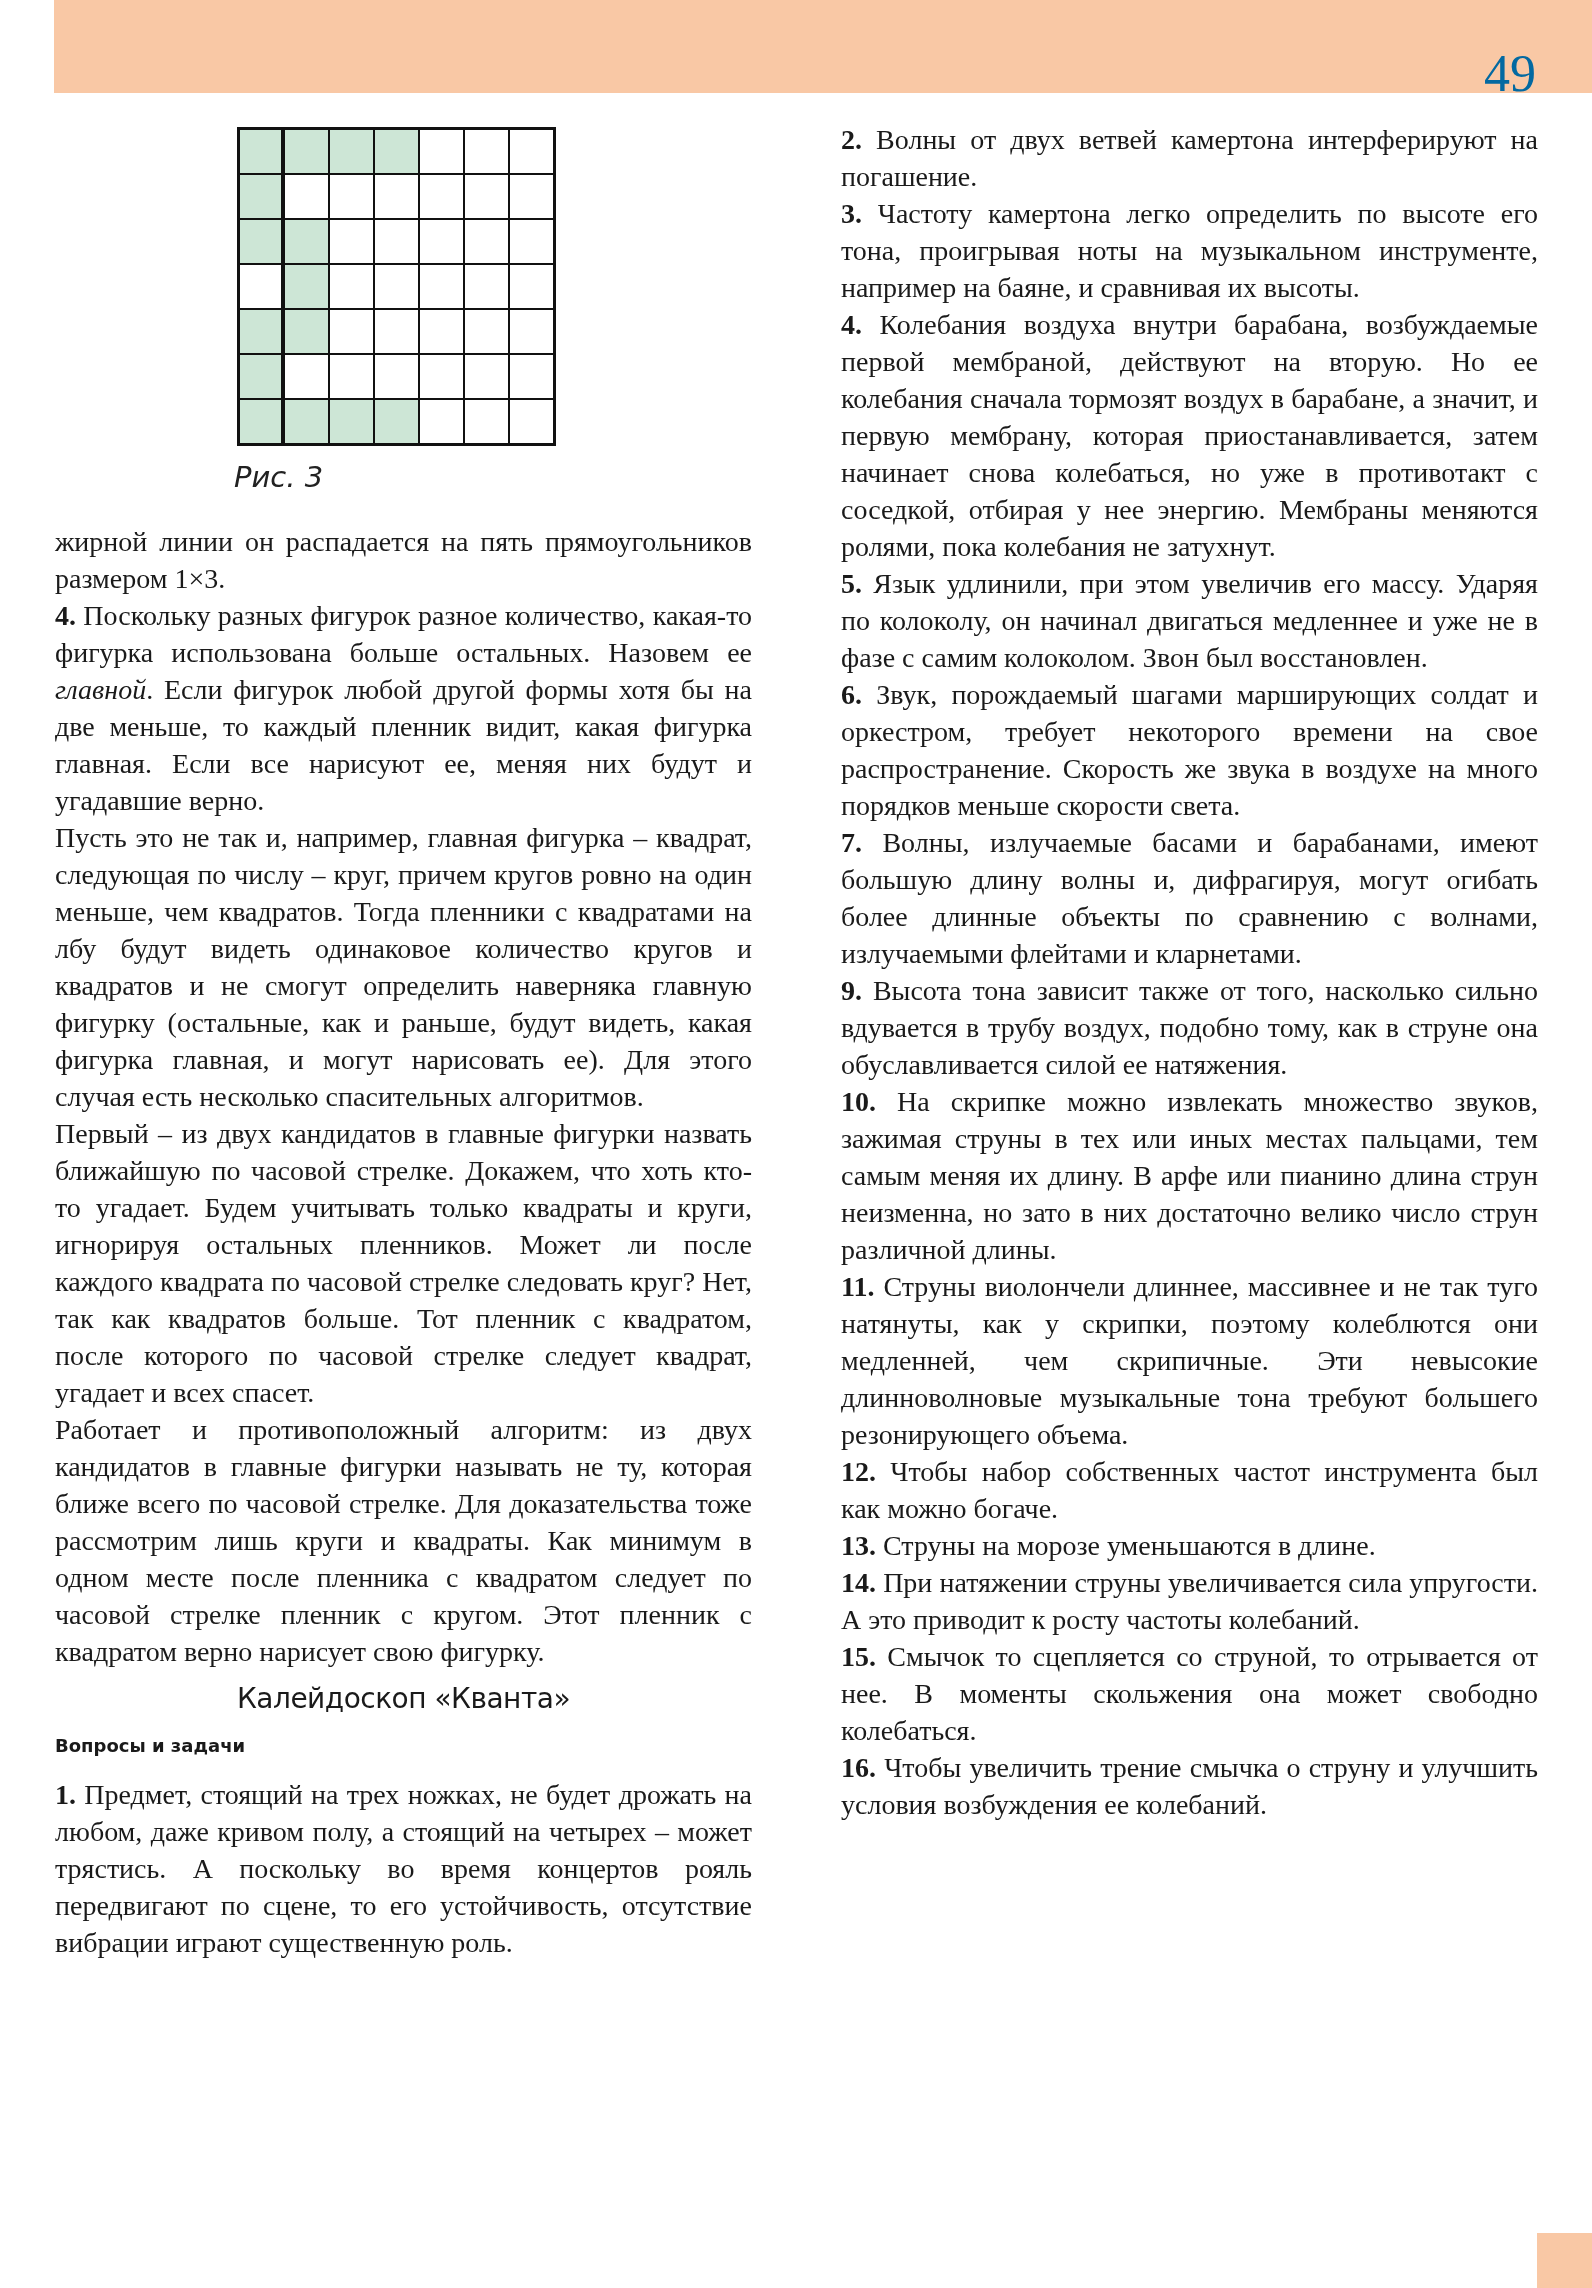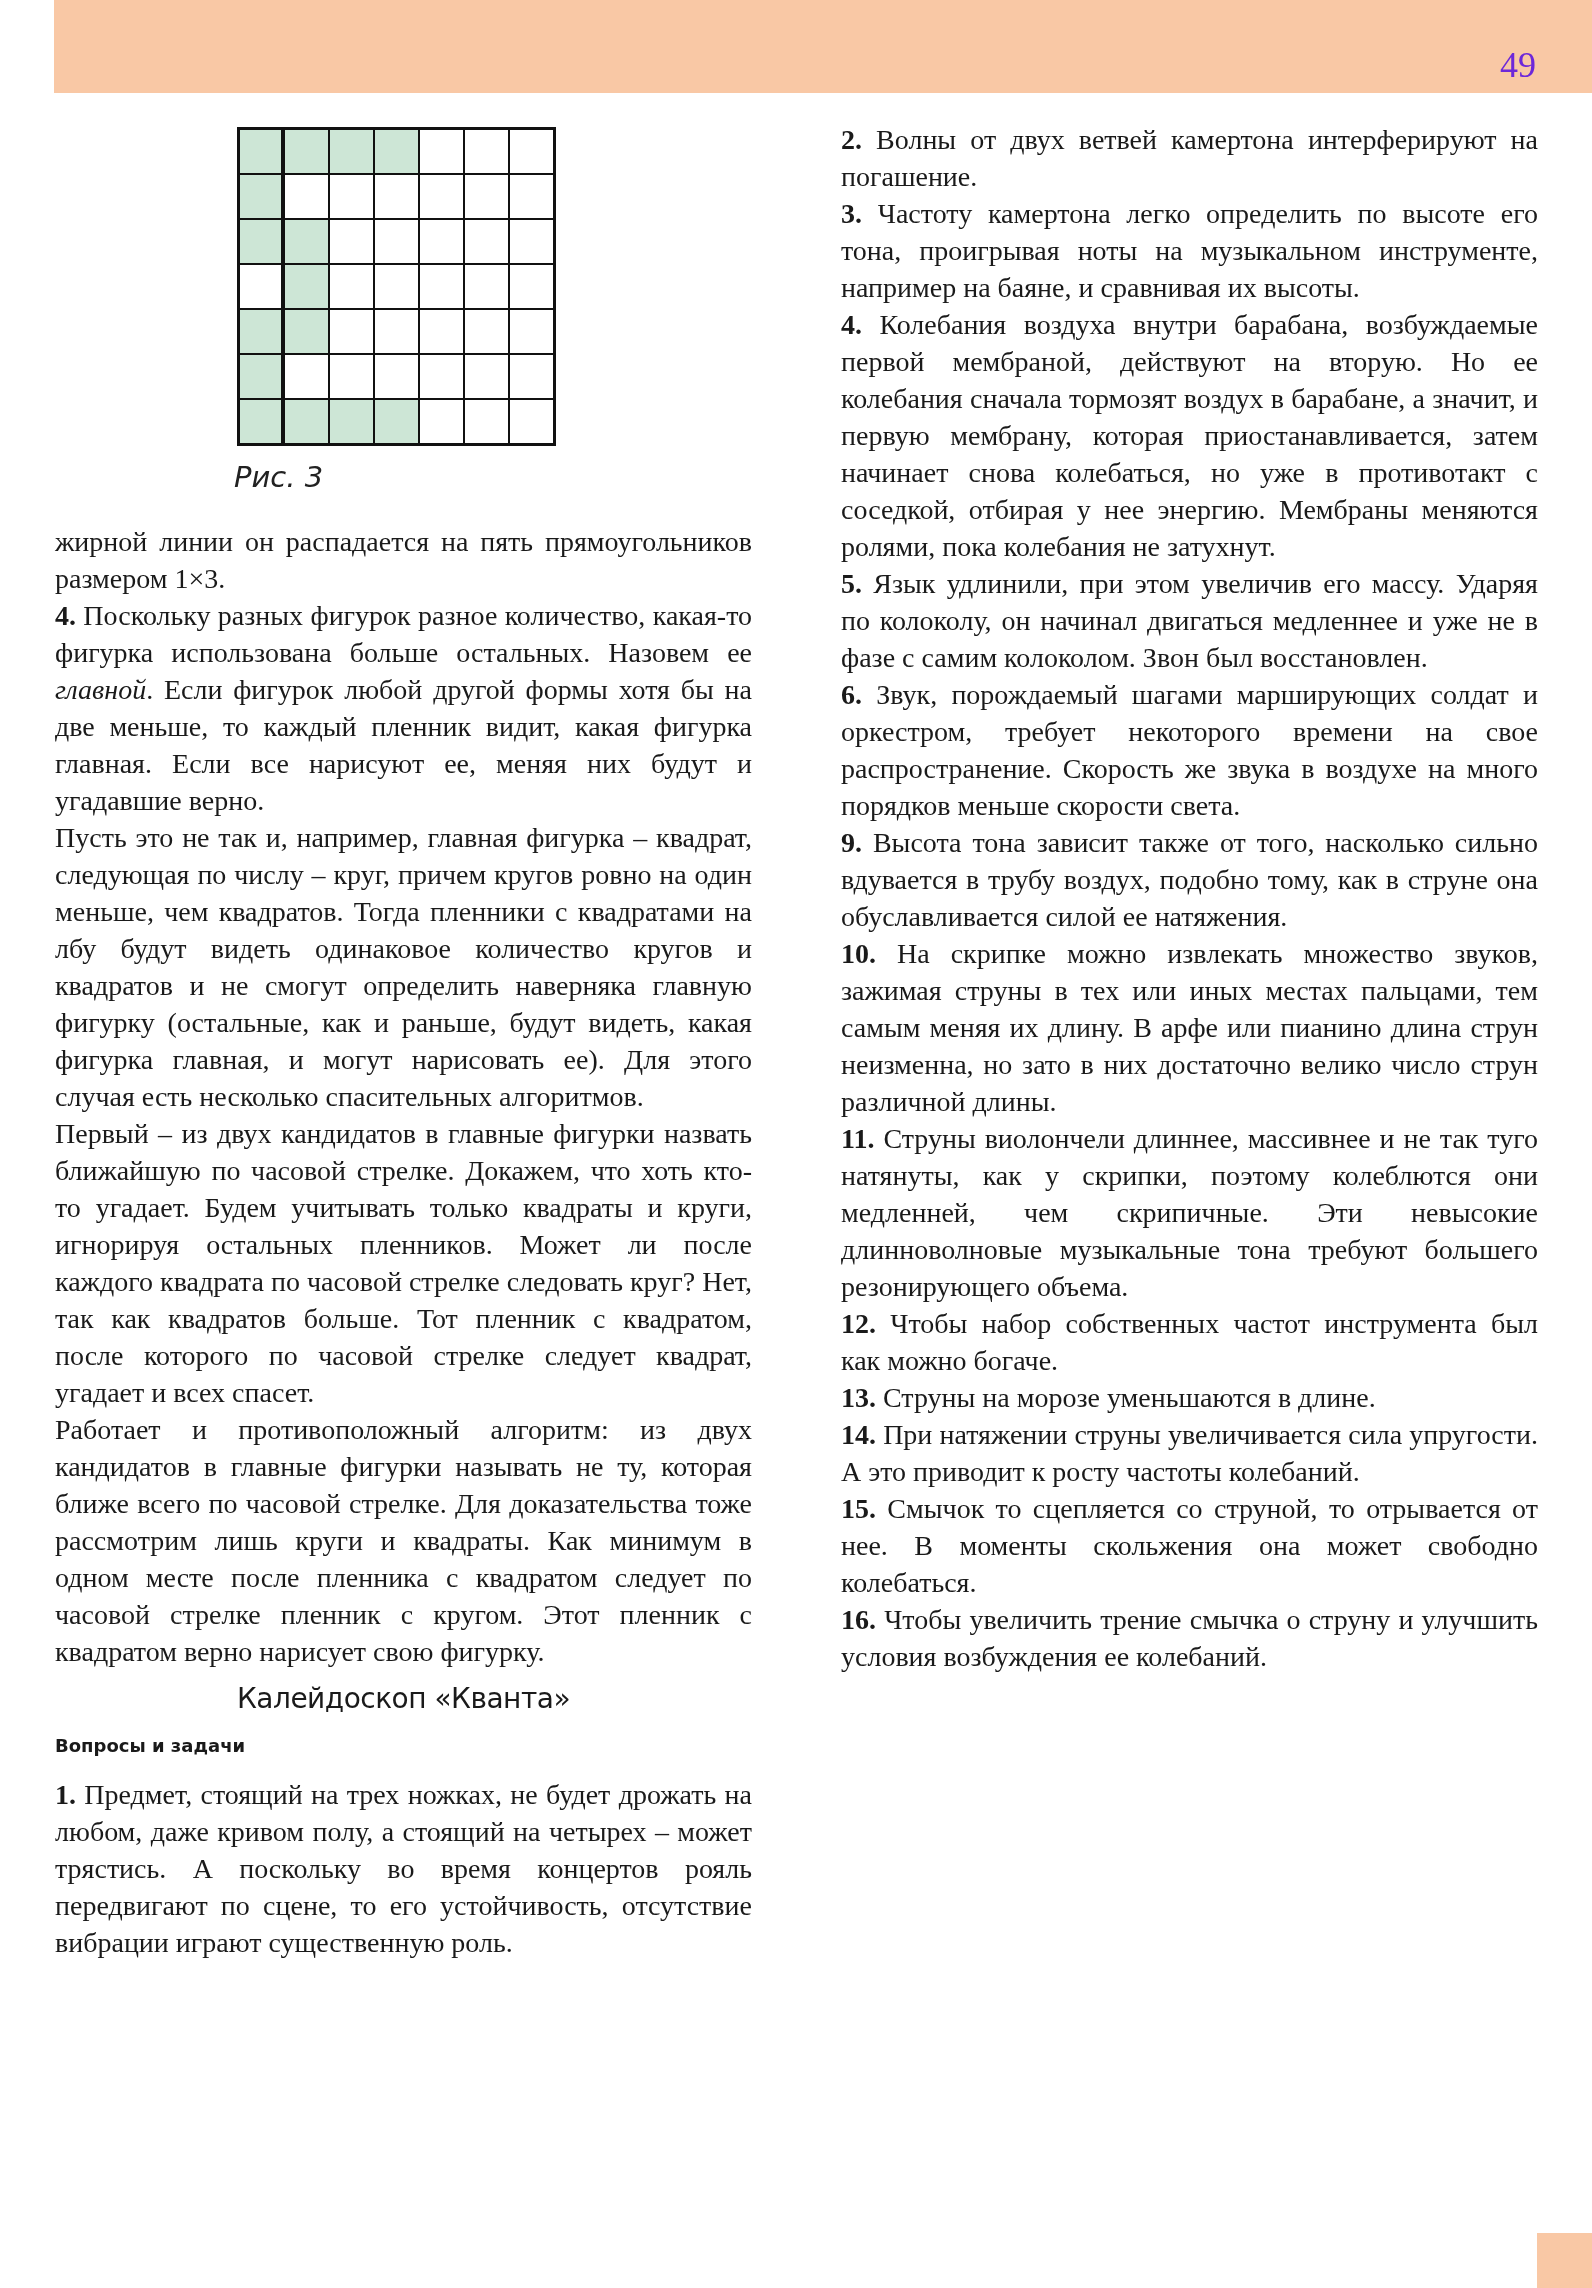--- a/index.html
+++ b/index.html
@@ -10,21 +10,21 @@
   .header {
     position: absolute; left: 54px; top: 0; width: 1538px; height: 93px;
     background: #f9c8a5;
   }
   .header-title {
     position: absolute; left: 0; right: 0; top: 47px; text-align: center;
     font-family: "Liberation Serif", serif; font-weight: bold; font-size: 25px;
     letter-spacing: 9px; color: #111; padding-right: 159px;
   }
   .page-number {
-    position: absolute; right: 56px; top: 44px; font-size: 36px; color: #6d28d9;
+    position: absolute; right: 56px; top: 44px; font-size: 52px; color: #0369a1;
     font-family: "Liberation Serif", serif;
   }
   .corner-tab {
     position: absolute; left: 1537px; top: 2233px; width: 55px; height: 56px; background: #f9c8a5;
   }
   .col { position: absolute; top: 0; }
   .col-left { left: 55px; width: 697px; }
   .col-right { left: 841px; width: 697px; }
   .text-block {
     font-size: 28px; line-height: 37px; text-align: justify;
@@ -126,20 +126,21 @@
   <div class="section-subtitle">Вопросы и задачи</div>
   <p class="para"><span class="num">1.</span><span> Предмет, стоящий на трех ножках, не будет дрожать на любом, даже кривом полу, а стоящий на четырех – может трястись. А поскольку во время концертов рояль передвигают по сцене, то его устойчивость, отсутствие вибрации играют существенную роль.</span></p>
 </div>
 
 <div class="col col-right text-block" style="top:121px;" id="right-col">
     <p class="para"><span class="num">2.</span><span> Волны от двух ветвей камертона интерферируют на погашение.</span></p>
     <p class="para"><span class="num">3.</span><span> Частоту камертона легко определить по высоте его тона, проигрывая ноты на музыкальном инструменте, например на баяне, и сравнивая их высоты.</span></p>
     <p class="para"><span class="num">4.</span><span> Колебания воздуха внутри барабана, возбуждаемые первой мембраной, действуют на вторую. Но ее колебания сначала тормозят воздух в барабане, а значит, и первую мембрану, которая приостанавливается, затем начинает снова колебаться, но уже в противотакт с соседкой, отбирая у нее энергию. Мембраны меняются ролями, пока колебания не затухнут.</span></p>
     <p class="para"><span class="num">5.</span><span> Язык удлинили, при этом увеличив его массу. Ударяя по колоколу, он начинал двигаться медленнее и уже не в фазе с самим колоколом. Звон был восстановлен.</span></p>
     <p class="para"><span class="num">6.</span><span> Звук, порождаемый шагами марширующих солдат и оркестром, требует некоторого времени на свое распространение. Скорость же звука в воздухе на много порядков меньше скорости света.</span></p>
+    <p class="para"><span class="num">7.</span><span> Волны, излучаемые басами и барабанами, имеют большую длину волны и, дифрагируя, могут огибать более длинные объекты по сравнению с волнами, излучаемыми флейтами и кларнетами.</span></p>
     <p class="para"><span class="num">9.</span><span> Высота тона зависит также от того, насколько сильно вдувается в трубу воздух, подобно тому, как в струне она обуславливается силой ее натяжения.</span></p>
     <p class="para"><span class="num">10.</span><span> На скрипке можно извлекать множество звуков, зажимая струны в тех или иных местах пальцами, тем самым меняя их длину. В арфе или пианино длина струн неизменна, но зато в них достаточно велико число струн различной длины.</span></p>
     <p class="para"><span class="num">11.</span><span> Струны виолончели длиннее, массивнее и не так туго натянуты, как у скрипки, поэтому колеблются они медленней, чем скрипичные. Эти невысокие длинноволновые музыкальные тона требуют большего резонирующего объема.</span></p>
     <p class="para"><span class="num">12.</span><span> Чтобы набор собственных частот инструмента был как можно богаче.</span></p>
     <p class="para"><span class="num">13.</span><span> Струны на морозе уменьшаются в длине.</span></p>
     <p class="para"><span class="num">14.</span><span> При натяжении струны увеличивается сила упругости. А это приводит к росту частоты колебаний.</span></p>
     <p class="para"><span class="num">15.</span><span> Смычок то сцепляется со струной, то отрывается от нее. В моменты скольжения она может свободно колебаться.</span></p>
     <p class="para"><span class="num">16.</span><span> Чтобы увеличить трение смычка о струну и улучшить условия возбуждения ее колебаний.</span></p>
   </div>
 

